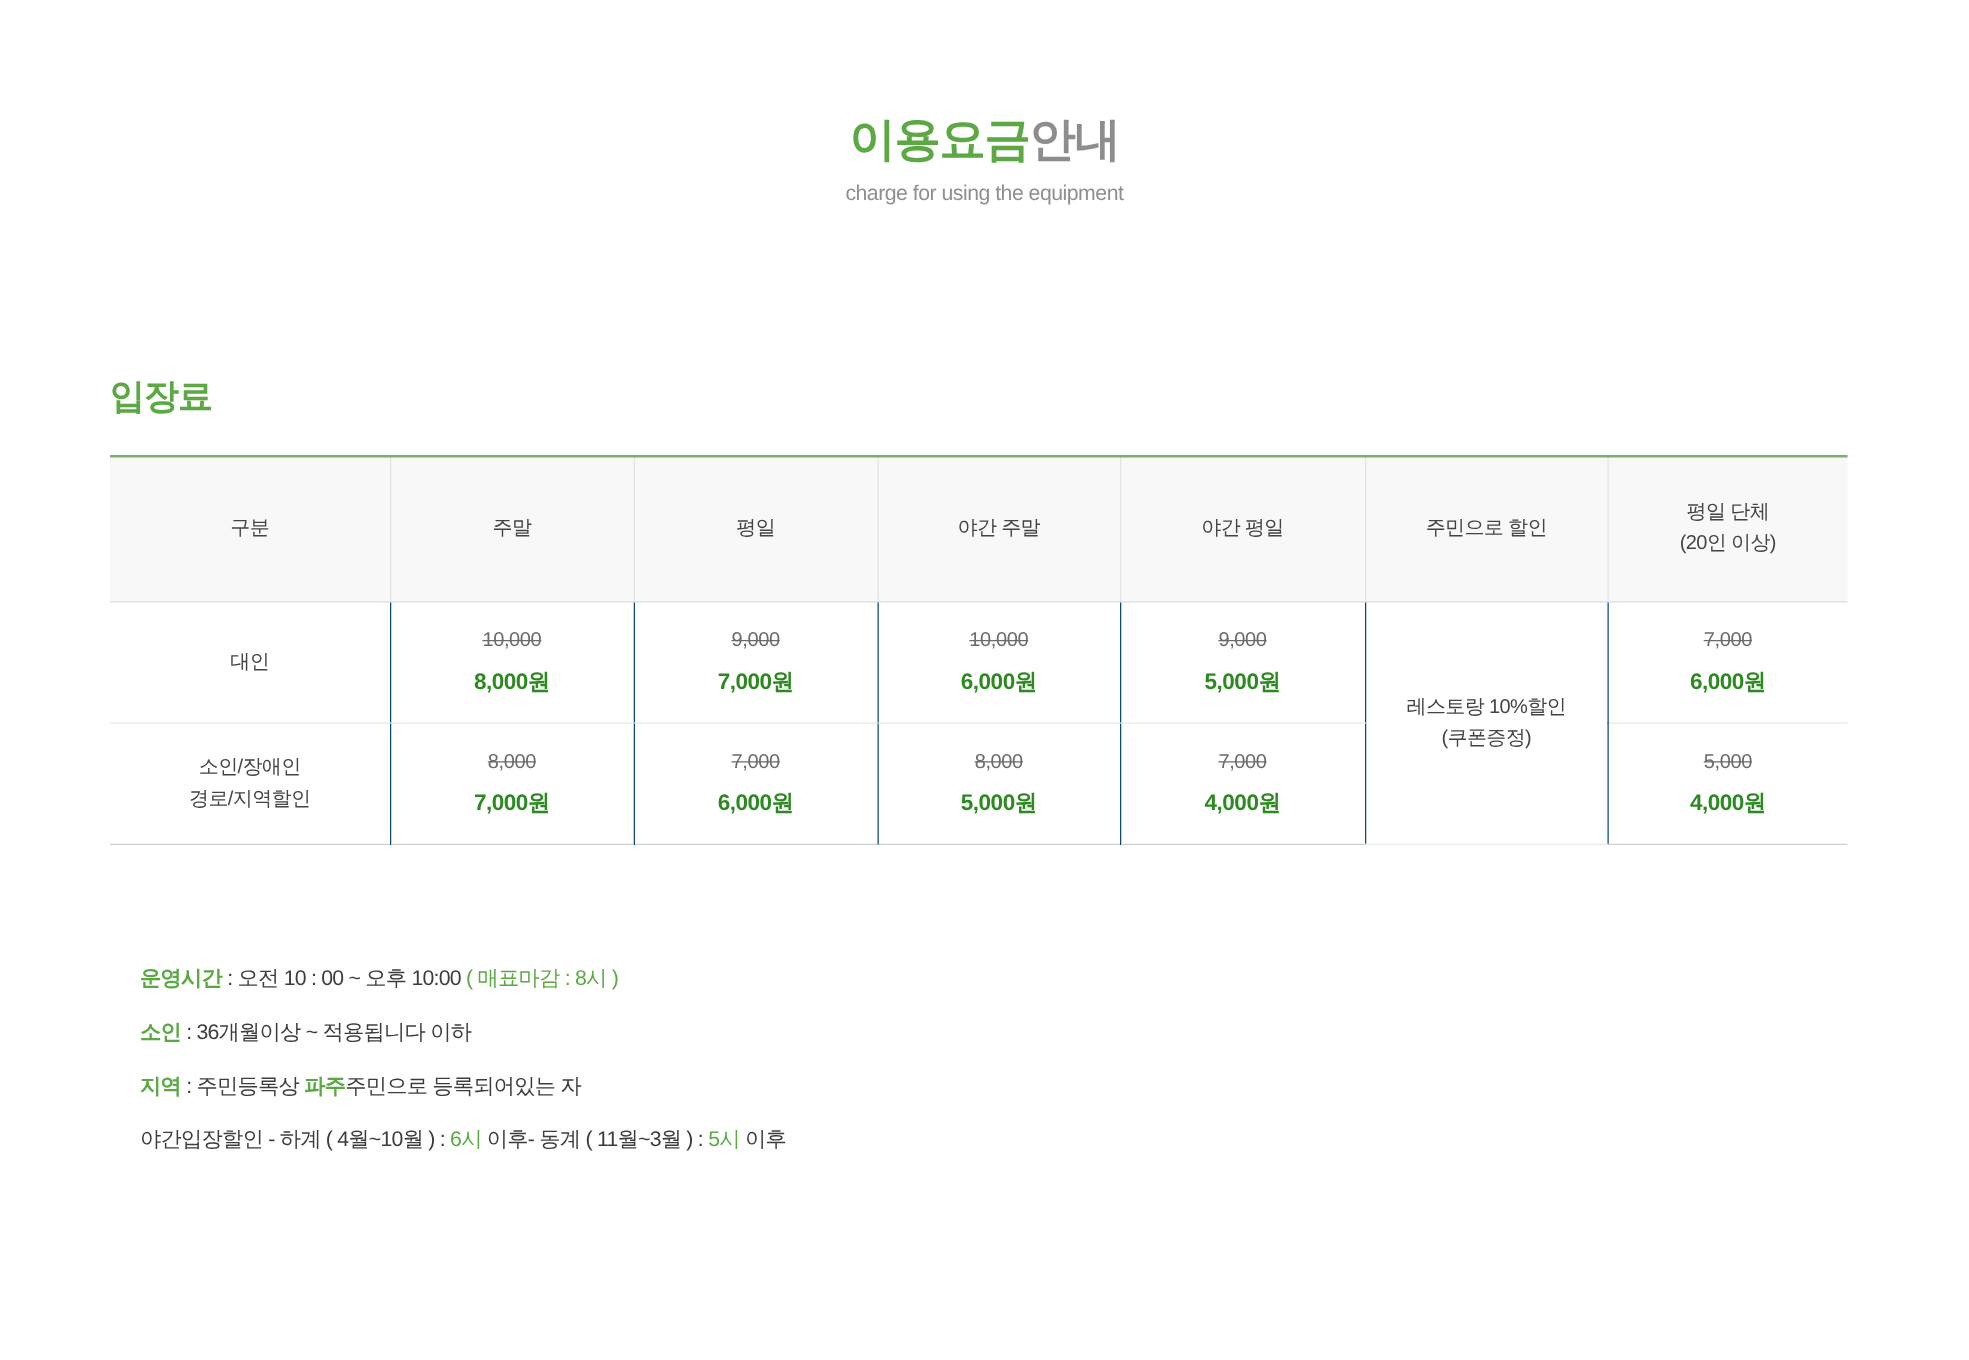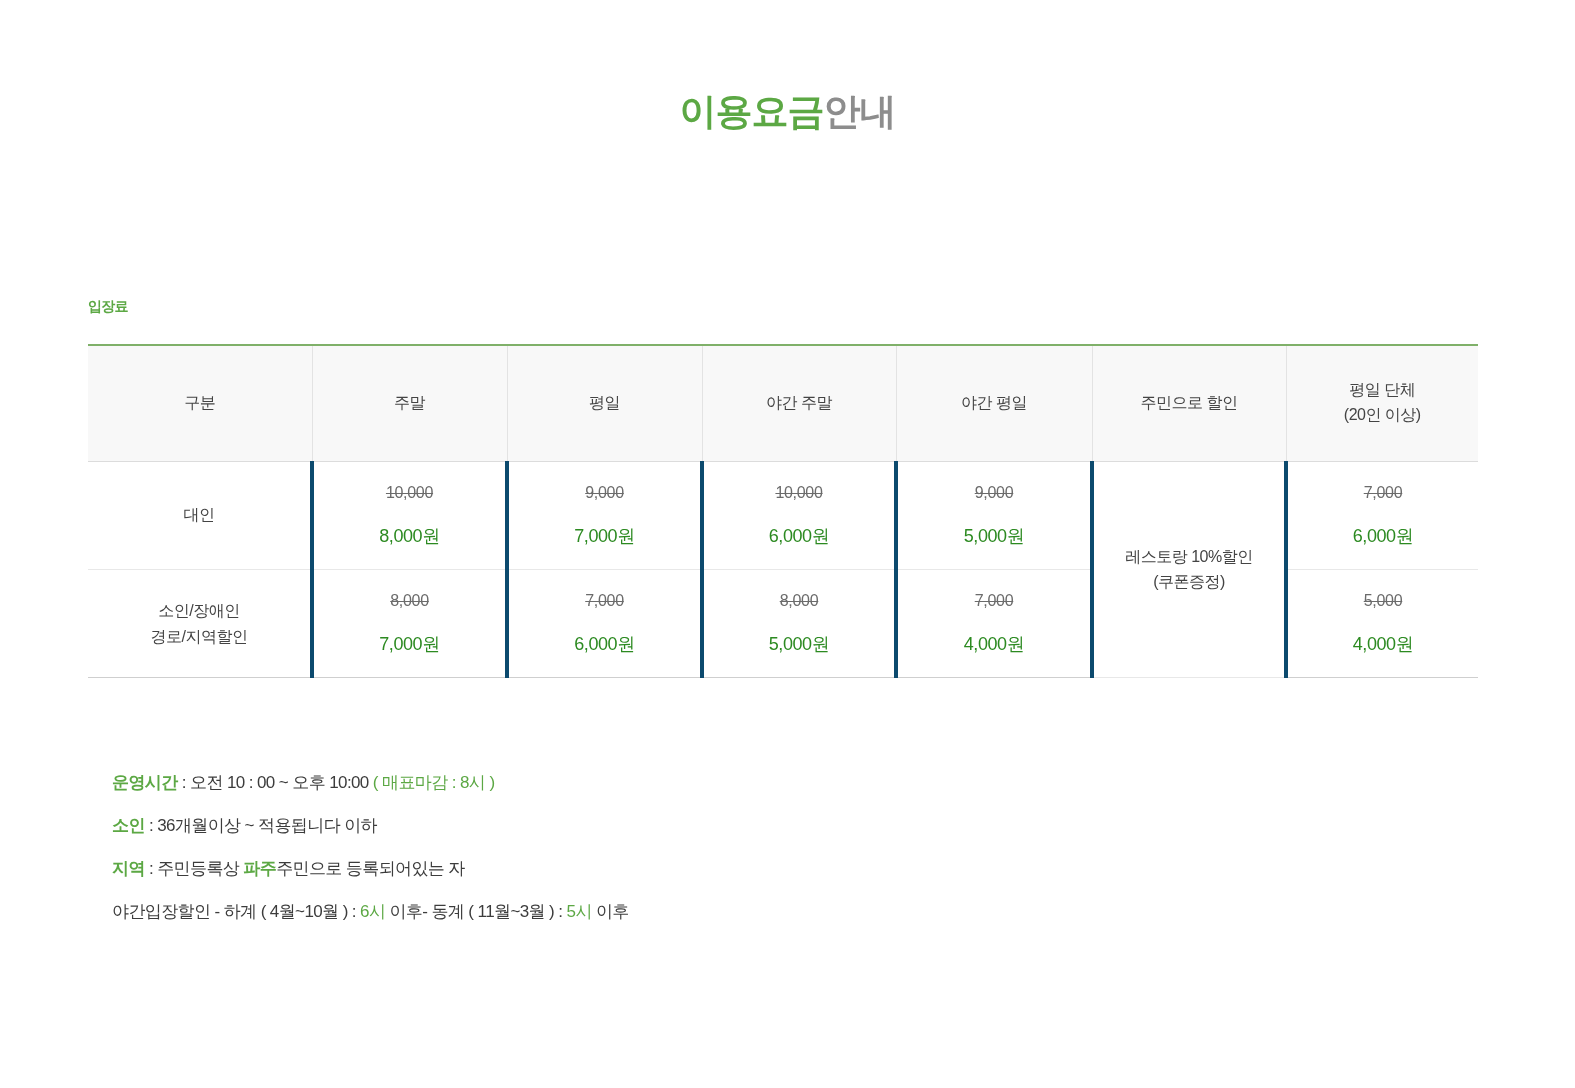--- a/index.html
+++ b/index.html
@@ -42,21 +42,21 @@
   }
 
   
   .section {
     position: absolute;
     left: 88px;
     top: 298px;
     width: 1390px;
   }
   .section-title {
-    font-size: 14px;
+    font-size: 28px;
     font-weight: bold;
     color: #5ca844;
     letter-spacing: -0.8px;
     margin-bottom: 28px;
   }
 
   
   table.fee {
     width: 1390px;
     border-collapse: collapse;
@@ -86,21 +86,21 @@
     height: 116px;
     box-sizing: border-box;
   }
   table.fee thead th:last-child { border-right: none; }
 
   table.fee tbody td {
     font-size: 16px;
     color: #444444;
     letter-spacing: -0.5px;
     text-align: center;
-    border-right: 4px solid #0c4a6e;
+    border-right: 1px solid #0c4a6e;
     border-bottom: 1px solid #e8e8e8;
     vertical-align: middle;
     line-height: 1.6;
     padding: 18px 4px;
   }
   table.fee tbody tr:last-child td { border-bottom: none; }
   table.fee tbody td:last-child { border-right: none; }
 
   .row-label { font-size: 16px; color: #444; line-height: 2.1; }
 
@@ -108,23 +108,23 @@
     display: block;
     color: #6b6b6b;
     text-decoration: line-through;
     font-size: 16px;
     letter-spacing: -0.3px;
   }
   .new-price {
     display: block;
     color: #2c8a21;
     font-size: 18px;
-    font-weight: normal;
+    font-weight: bold;
     letter-spacing: -0.4px;
-    margin-top: 17px;
+    margin-top: 6px;
   }
   .restaurant-cell {
     font-size: 16px;
     color: #444;
     line-height: 1.9;
     letter-spacing: -0.5px;
     margin-left: 44px;
   }
 
   
@@ -147,20 +147,21 @@
 </style>
 </head>
 <body>
 
 <div class="page">
 
   <div class="title-block">
     <div class="title-main">
       <span class="t-green">이용요금</span><span class="t-gray">안내</span>
     </div>
+    <div class="title-sub">charge for using the equipment</div>
   </div>
 
   <div class="section">
     <div class="section-title">입장료</div>
 
     <table class="fee">
       <colgroup>
         <col class="c0">
           <col class="c1">
           <col class="c2">

